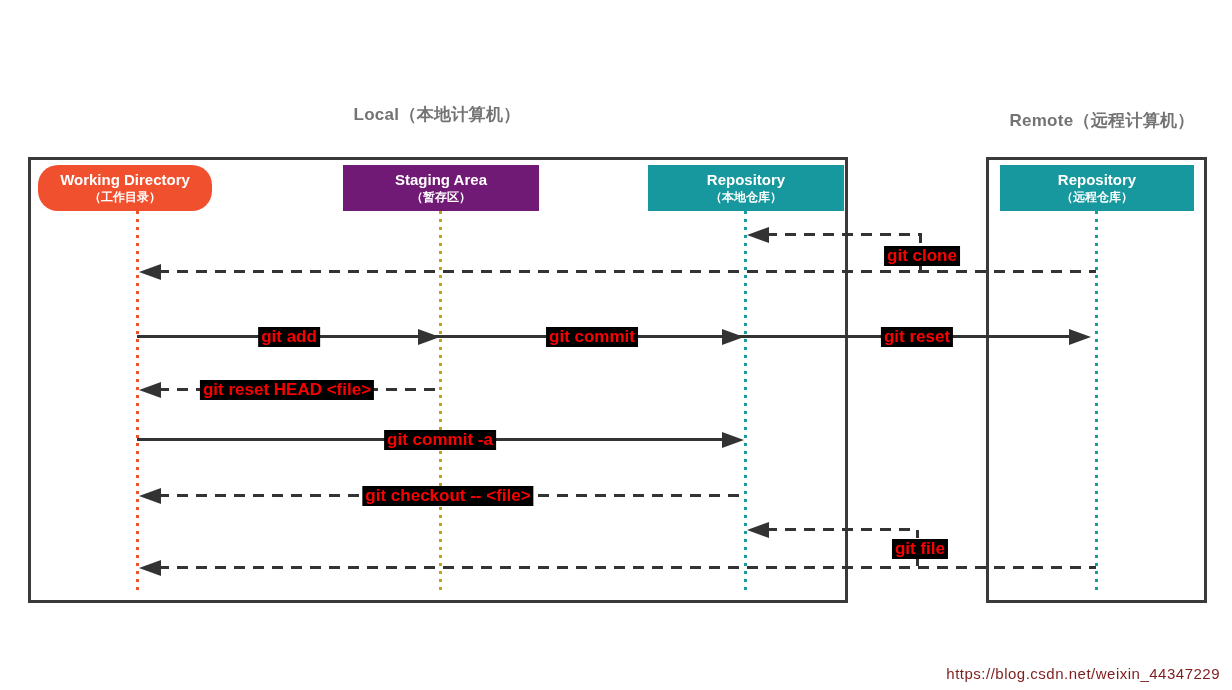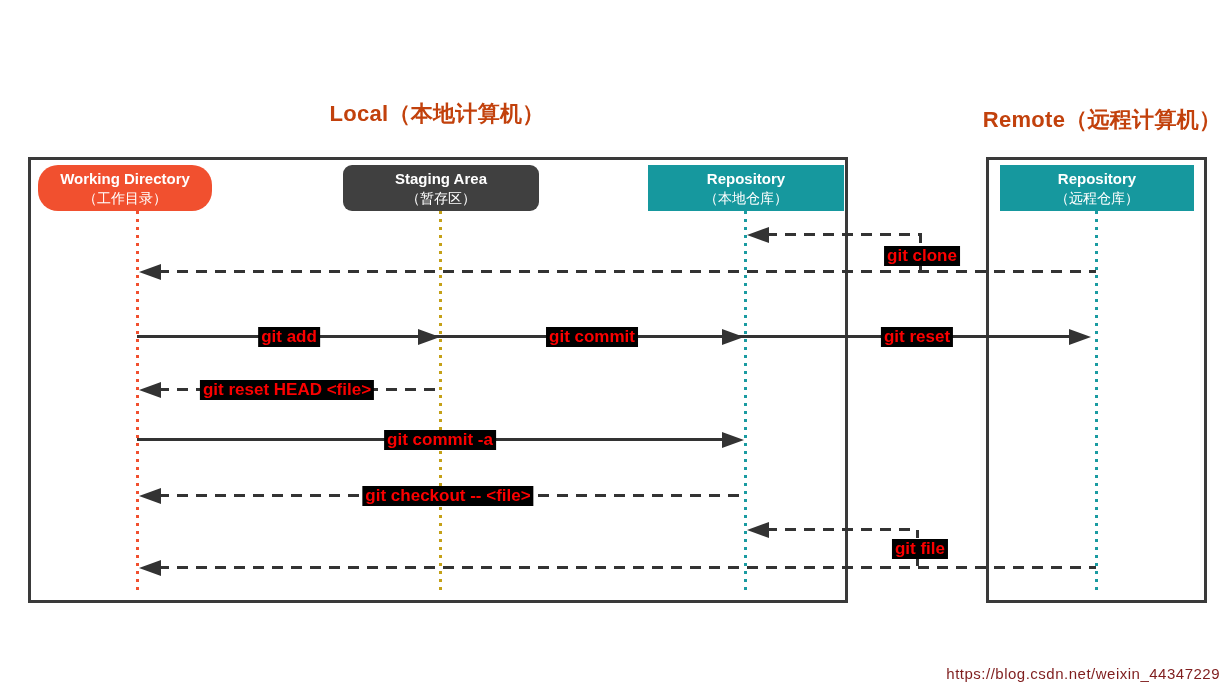--- a/index.html
+++ b/index.html
@@ -9,23 +9,23 @@
     height: 690px;
     background: #ffffff;
     overflow: hidden;
     font-family: "Liberation Sans", "DejaVu Sans", sans-serif;
   }
 
   
   .sec-title {
     position: absolute;
     transform: translate(-50%, -50%);
-    font-size: 22px;
+    font-size: 17px;
     font-weight: bold;
-    color: #c2410c;
+    color: #737373;
     white-space: nowrap;
     letter-spacing: 0.3px;
   }
   .local-title  { left: 437px;  top: 114px; }
   .remote-title { left: 1102px; top: 120px; }
 
   
   .frame {
     position: absolute;
     border: 3px solid #3a3a3a;
@@ -43,21 +43,21 @@
     display: flex;
     flex-direction: column;
     align-items: center;
     justify-content: center;
     color: #ffffff;
     text-align: center;
     line-height: 1.3;
     z-index: 3;
   }
   .pbox-name { font-size: 15px; font-weight: bold; }
-  .pbox-sub  { font-size: 14px; font-weight: normal; }
+  .pbox-sub  { font-size: 12px; font-weight: bold; }
   .wd-box         { left: 38px;   width: 174px; background: #f1502f; border-radius: 20px; }
   .staging-box    { left: 343px;  width: 196px; background: #c5a117; }
   .localrepo-box  { left: 648px;  width: 196px; background: #16989e; }
   .remoterepo-box { left: 1000px; width: 194px; background: #16989e; }
 
   
   .lifeline {
     position: absolute;
     top: 211px;
     width: 3px;
@@ -132,21 +132,21 @@
   <div class="sec-title local-title">Local（本地计算机）</div>
   <div class="sec-title remote-title">Remote（远程计算机）</div>
 
   <div class="frame local-frame"></div>
   <div class="frame remote-frame"></div>
 
   <div class="pbox wd-box" style="background: rgb(241, 80, 47);">
     <div class="pbox-name">Working Directory</div>
     <div class="pbox-sub">（工作目录）</div>
   </div>
-  <div class="pbox staging-box" style="background: #404040; border-radius: 9px;">
+  <div class="pbox staging-box" style="background: #701a75;">
     <div class="pbox-name">Staging Area</div>
     <div class="pbox-sub">（暂存区）</div>
   </div>
   <div class="pbox localrepo-box" style="background: rgb(22, 152, 158);">
     <div class="pbox-name">Repository</div>
     <div class="pbox-sub">（本地仓库）</div>
   </div>
   <div class="pbox remoterepo-box" style="background: rgb(22, 152, 158);">
     <div class="pbox-name">Repository</div>
     <div class="pbox-sub">（远程仓库）</div>

